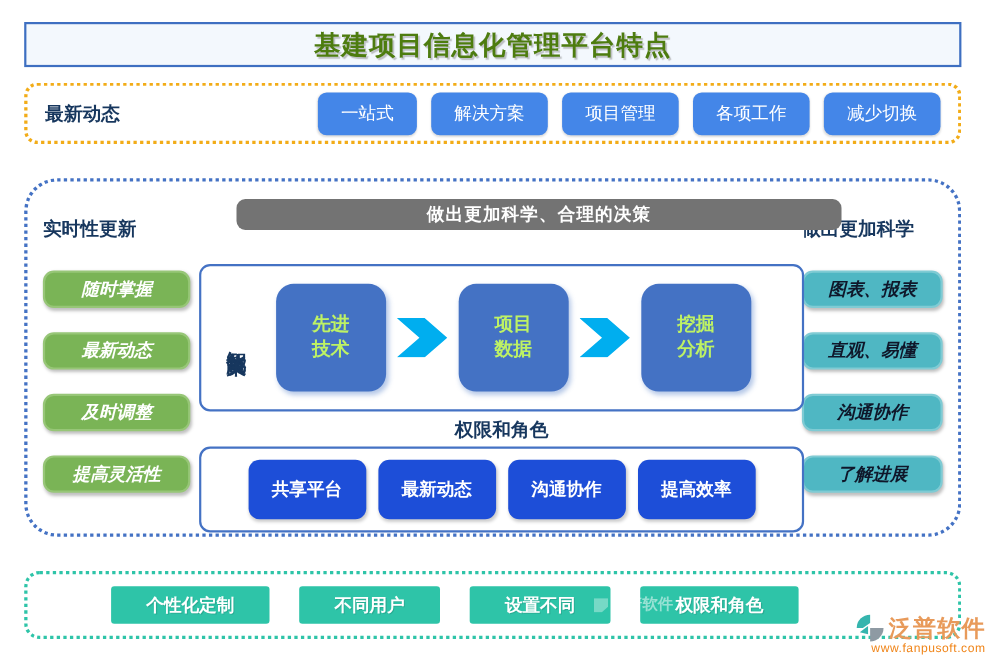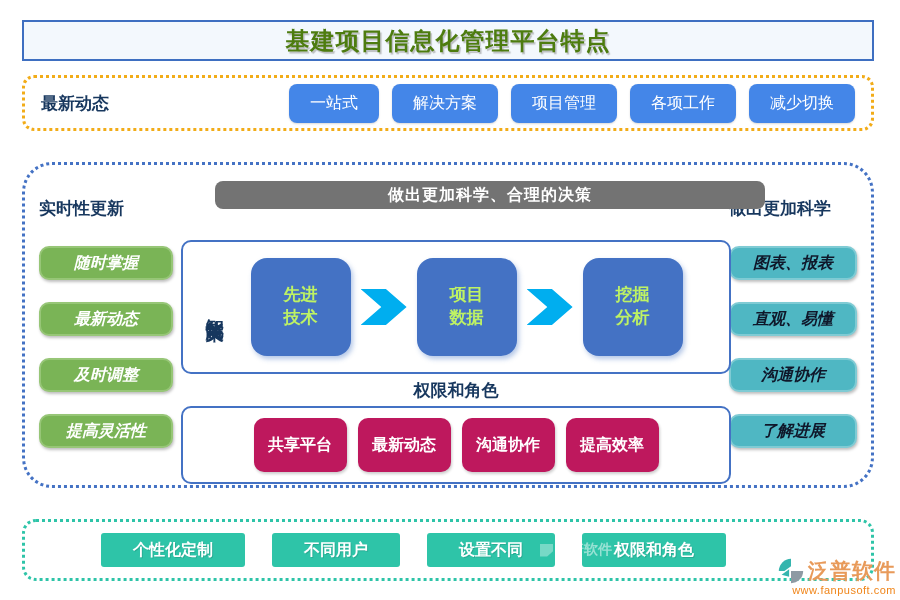--- a/index.html
+++ b/index.html
@@ -80,21 +80,21 @@
   .collab-label{
     position:absolute;left:156px;top:214px;width:550px;text-align:center;
     color:#17375E;font-weight:bold;font-size:17px;
   }
   .collab-box{
     position:absolute;left:156px;top:241px;width:550px;height:78px;box-sizing:border-box;
     background:#fff;border:2px solid #4472C4;border-radius:10px;
     display:flex;align-items:center;justify-content:center;gap:11px;
   }
   .gold-btn{
-    width:93px;height:54px;background:#be185d;border-radius:10px;
+    width:107px;height:54px;background:#1d4ed8;border-radius:10px;
     display:flex;align-items:center;justify-content:center;
     color:#fff;font-weight:bold;font-size:16px;box-shadow:1px 2px 3px rgba(0,0,0,.2);
   }
   
   .bottom-box{
     position:absolute;left:22px;top:519px;width:852px;height:62px;box-sizing:border-box;
     border:3px dotted #2EC4A8;border-radius:14px;
     display:flex;align-items:center;gap:27px;padding-left:76px;
   }
   .mint-btn{

